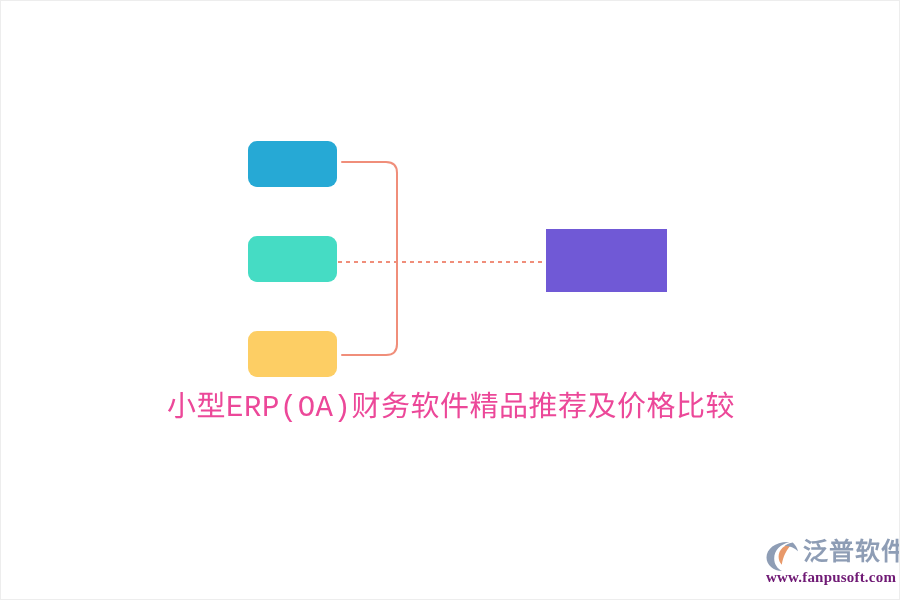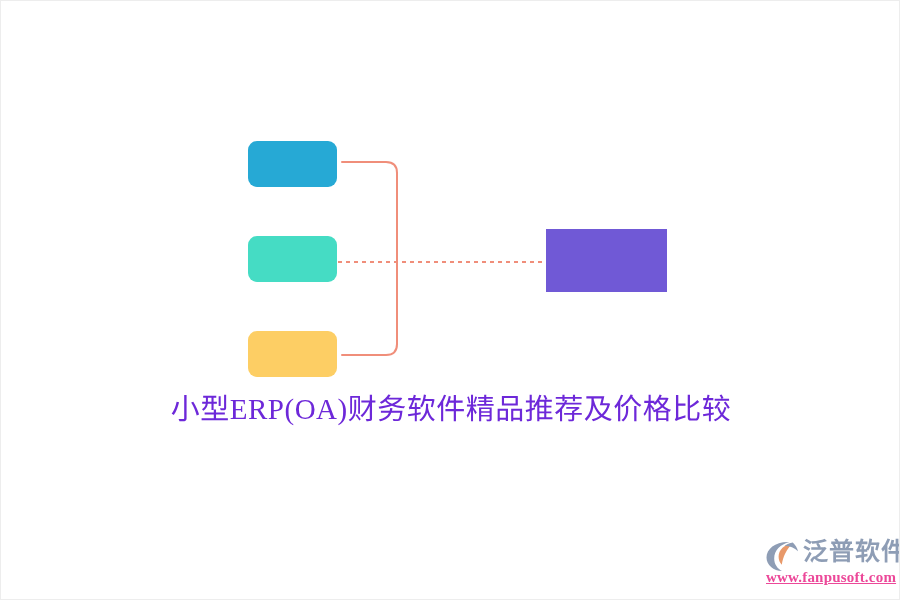--- a/index.html
+++ b/index.html
@@ -156,34 +156,34 @@
 
     <div class="node node-rounded" id="node-source-primary" style="background: rgb(38, 169, 213);"></div>
 
     <div class="node node-rounded" id="node-source-secondary" style="background: rgb(69, 220, 196);"></div>
 
     <div class="node node-rounded" id="node-source-tertiary" style="background: rgb(253, 206, 100);"></div>
 
     <div class="node" id="node-target" style="background: rgb(112, 89, 214);"></div>
   </div>
 
-  <div id="page-title" style="color: #6d28d9;">小型ERP(OA)财务软件精品推荐及价格比较</div>
+  <div id="page-title" style="color: #ec4899; font-family: Liberation Mono, monospace;">小型ERP(OA)财务软件精品推荐及价格比较</div>
 
   <div id="brand-logo">
 
     <svg id="brand-mark" viewBox="0 0 36 34">
 
       <path d="M24.5 3.0 C11.0 2.2 1.5 9.5 1.5 18.6 C1.5 26.3 8.6 32.0 17.0 32.0
                C12.2 29.4 9.2 24.8 9.2 19.4 C9.2 11.6 15.4 5.2 24.5 3.0 Z" fill="#8e9db5"></path>
 
       <path d="M27.5 4.0 C19.5 5.6 13.6 10.6 13.6 17.8 C13.6 21.0 14.8 23.8 16.8 25.8
                C17.8 18.0 21.8 10.2 27.5 4.0 Z" fill="#e8996a"></path>
 
       <path d="M27.8 3.6 C30.4 6.0 32.2 9.0 33.0 12.3 C29.6 9.0 24.8 7.0 19.6 6.8
                C22.0 5.3 24.8 4.2 27.8 3.6 Z" fill="#8e9db5"></path>
     </svg>
 
     <div id="brand-name" style="color: rgb(142, 157, 181);">泛普软件</div>
 
-    <div id="brand-url" style="color: #ec4899; text-decoration: underline;">www.fanpusoft.com</div>
+    <div id="brand-url" style="color: #701a75;">www.fanpusoft.com</div>
   </div>
 
 </div>
 
 </body></html>

